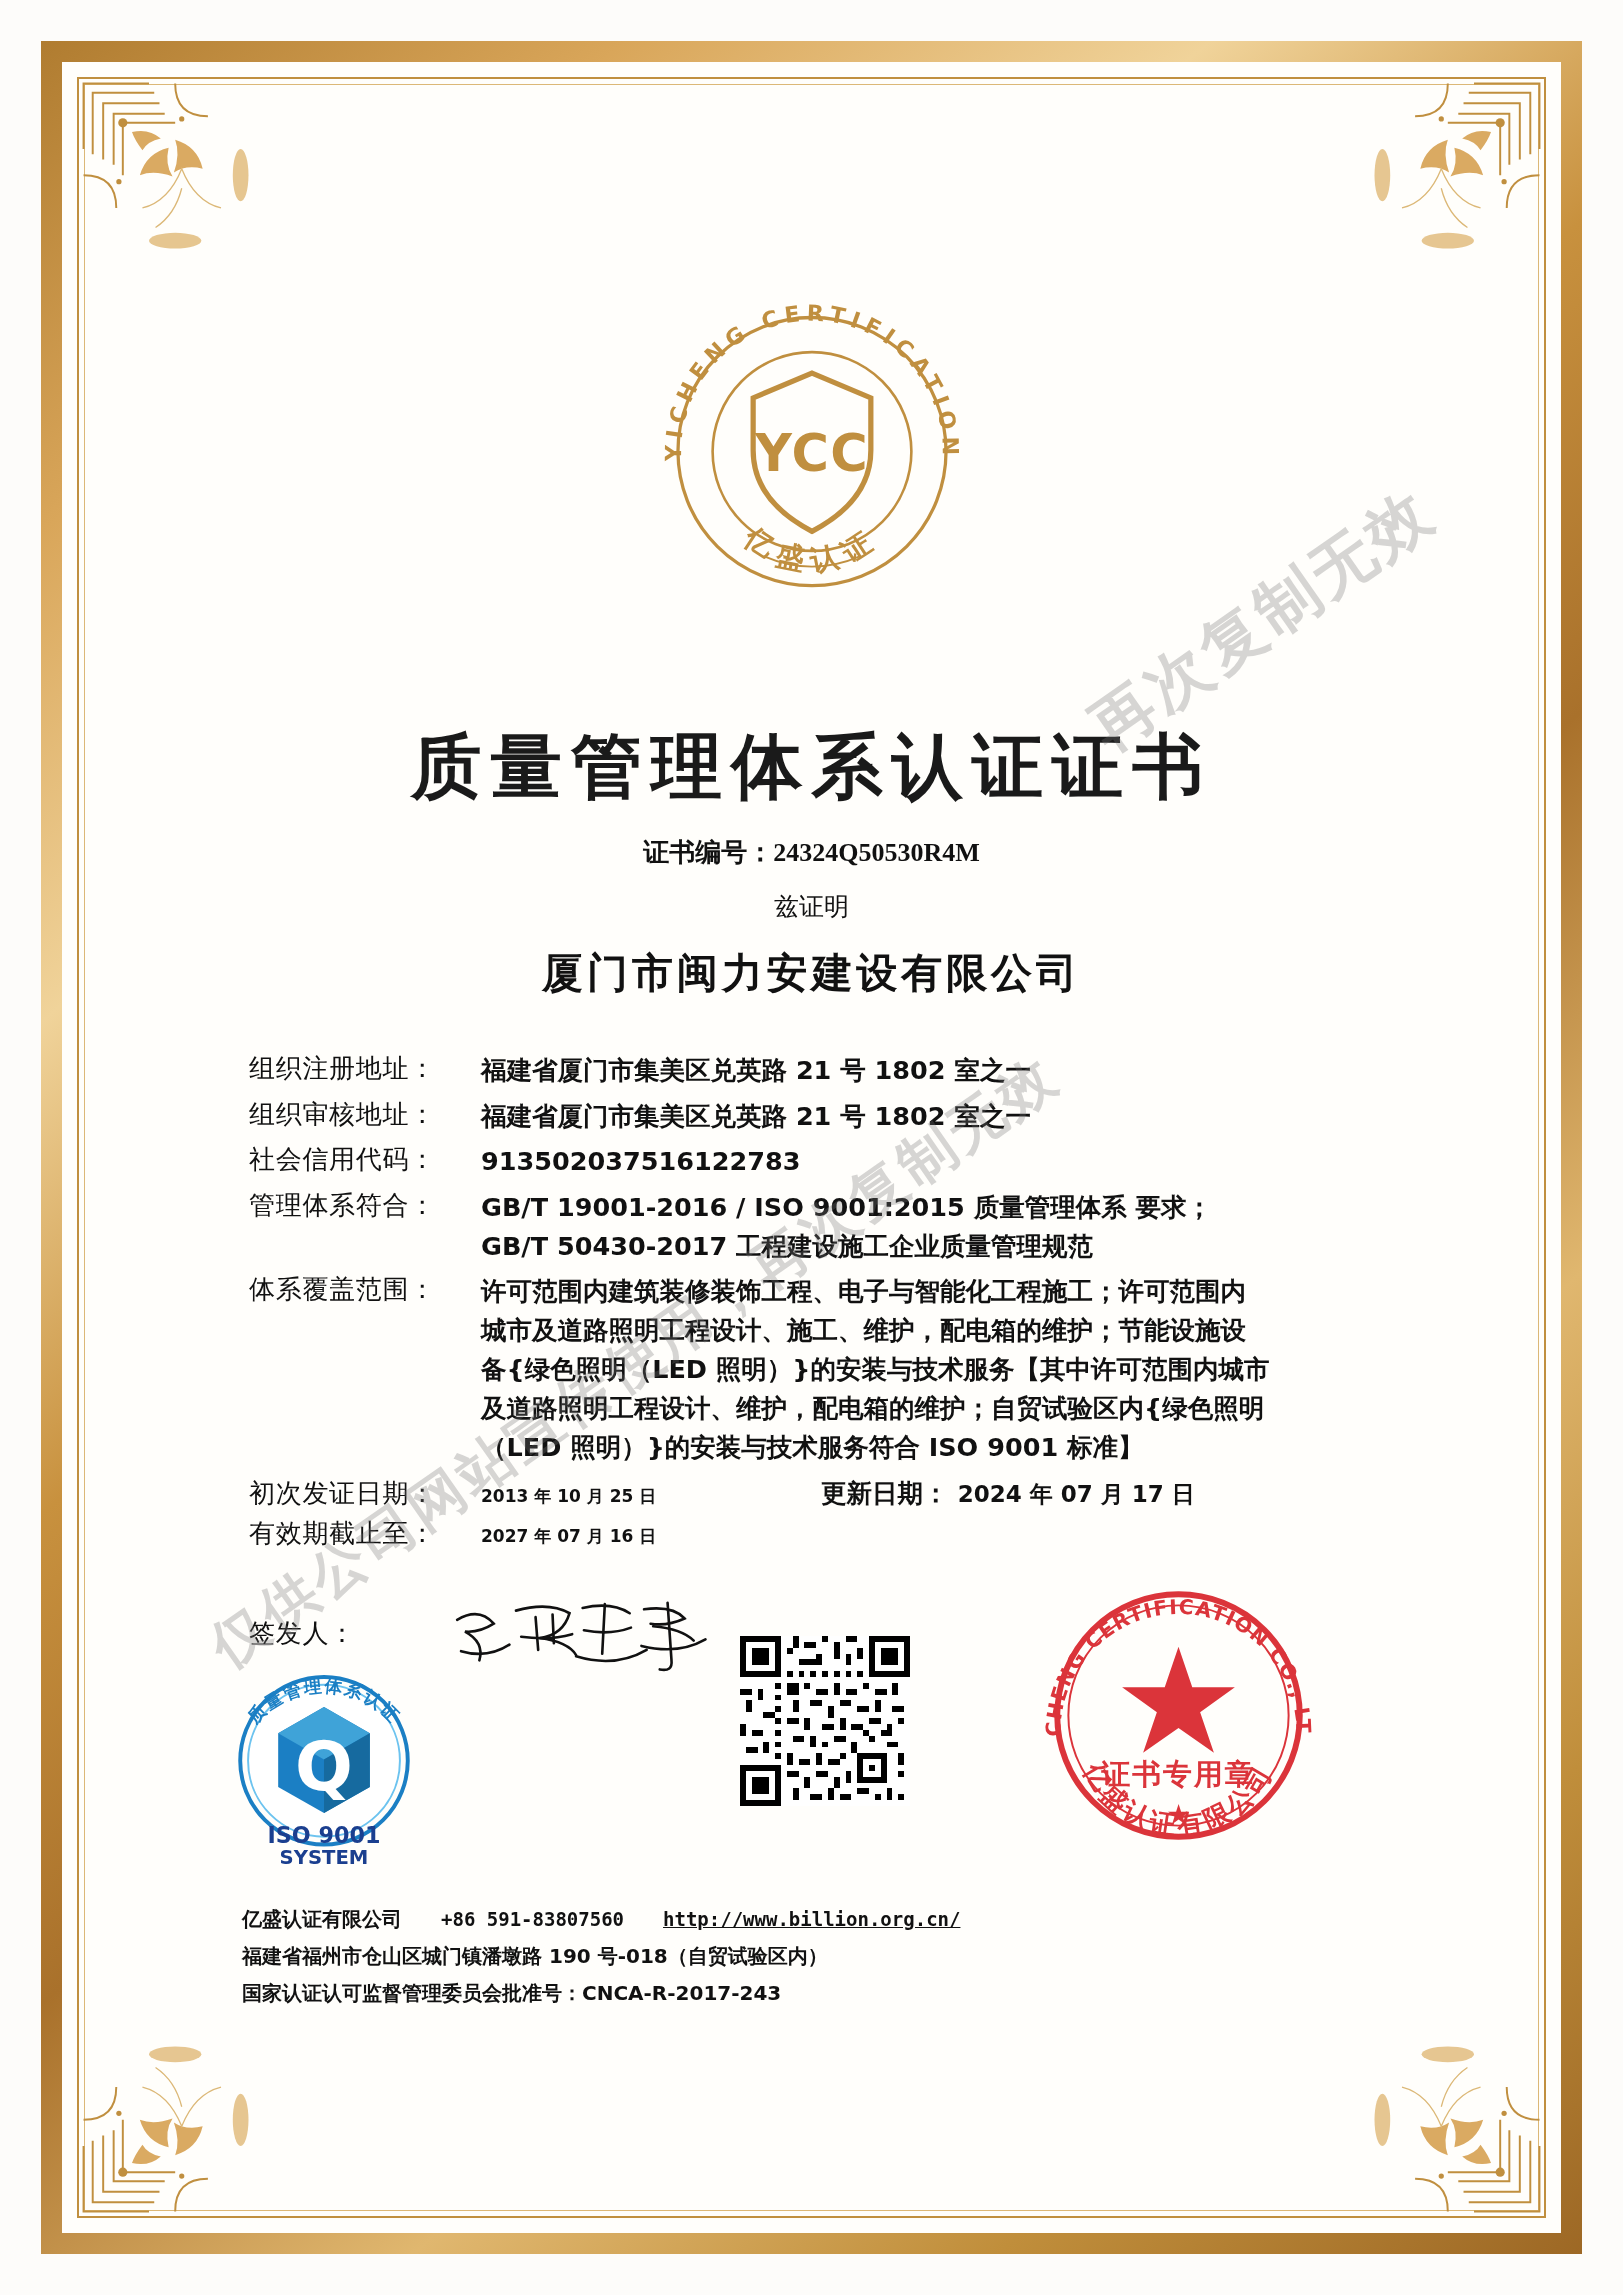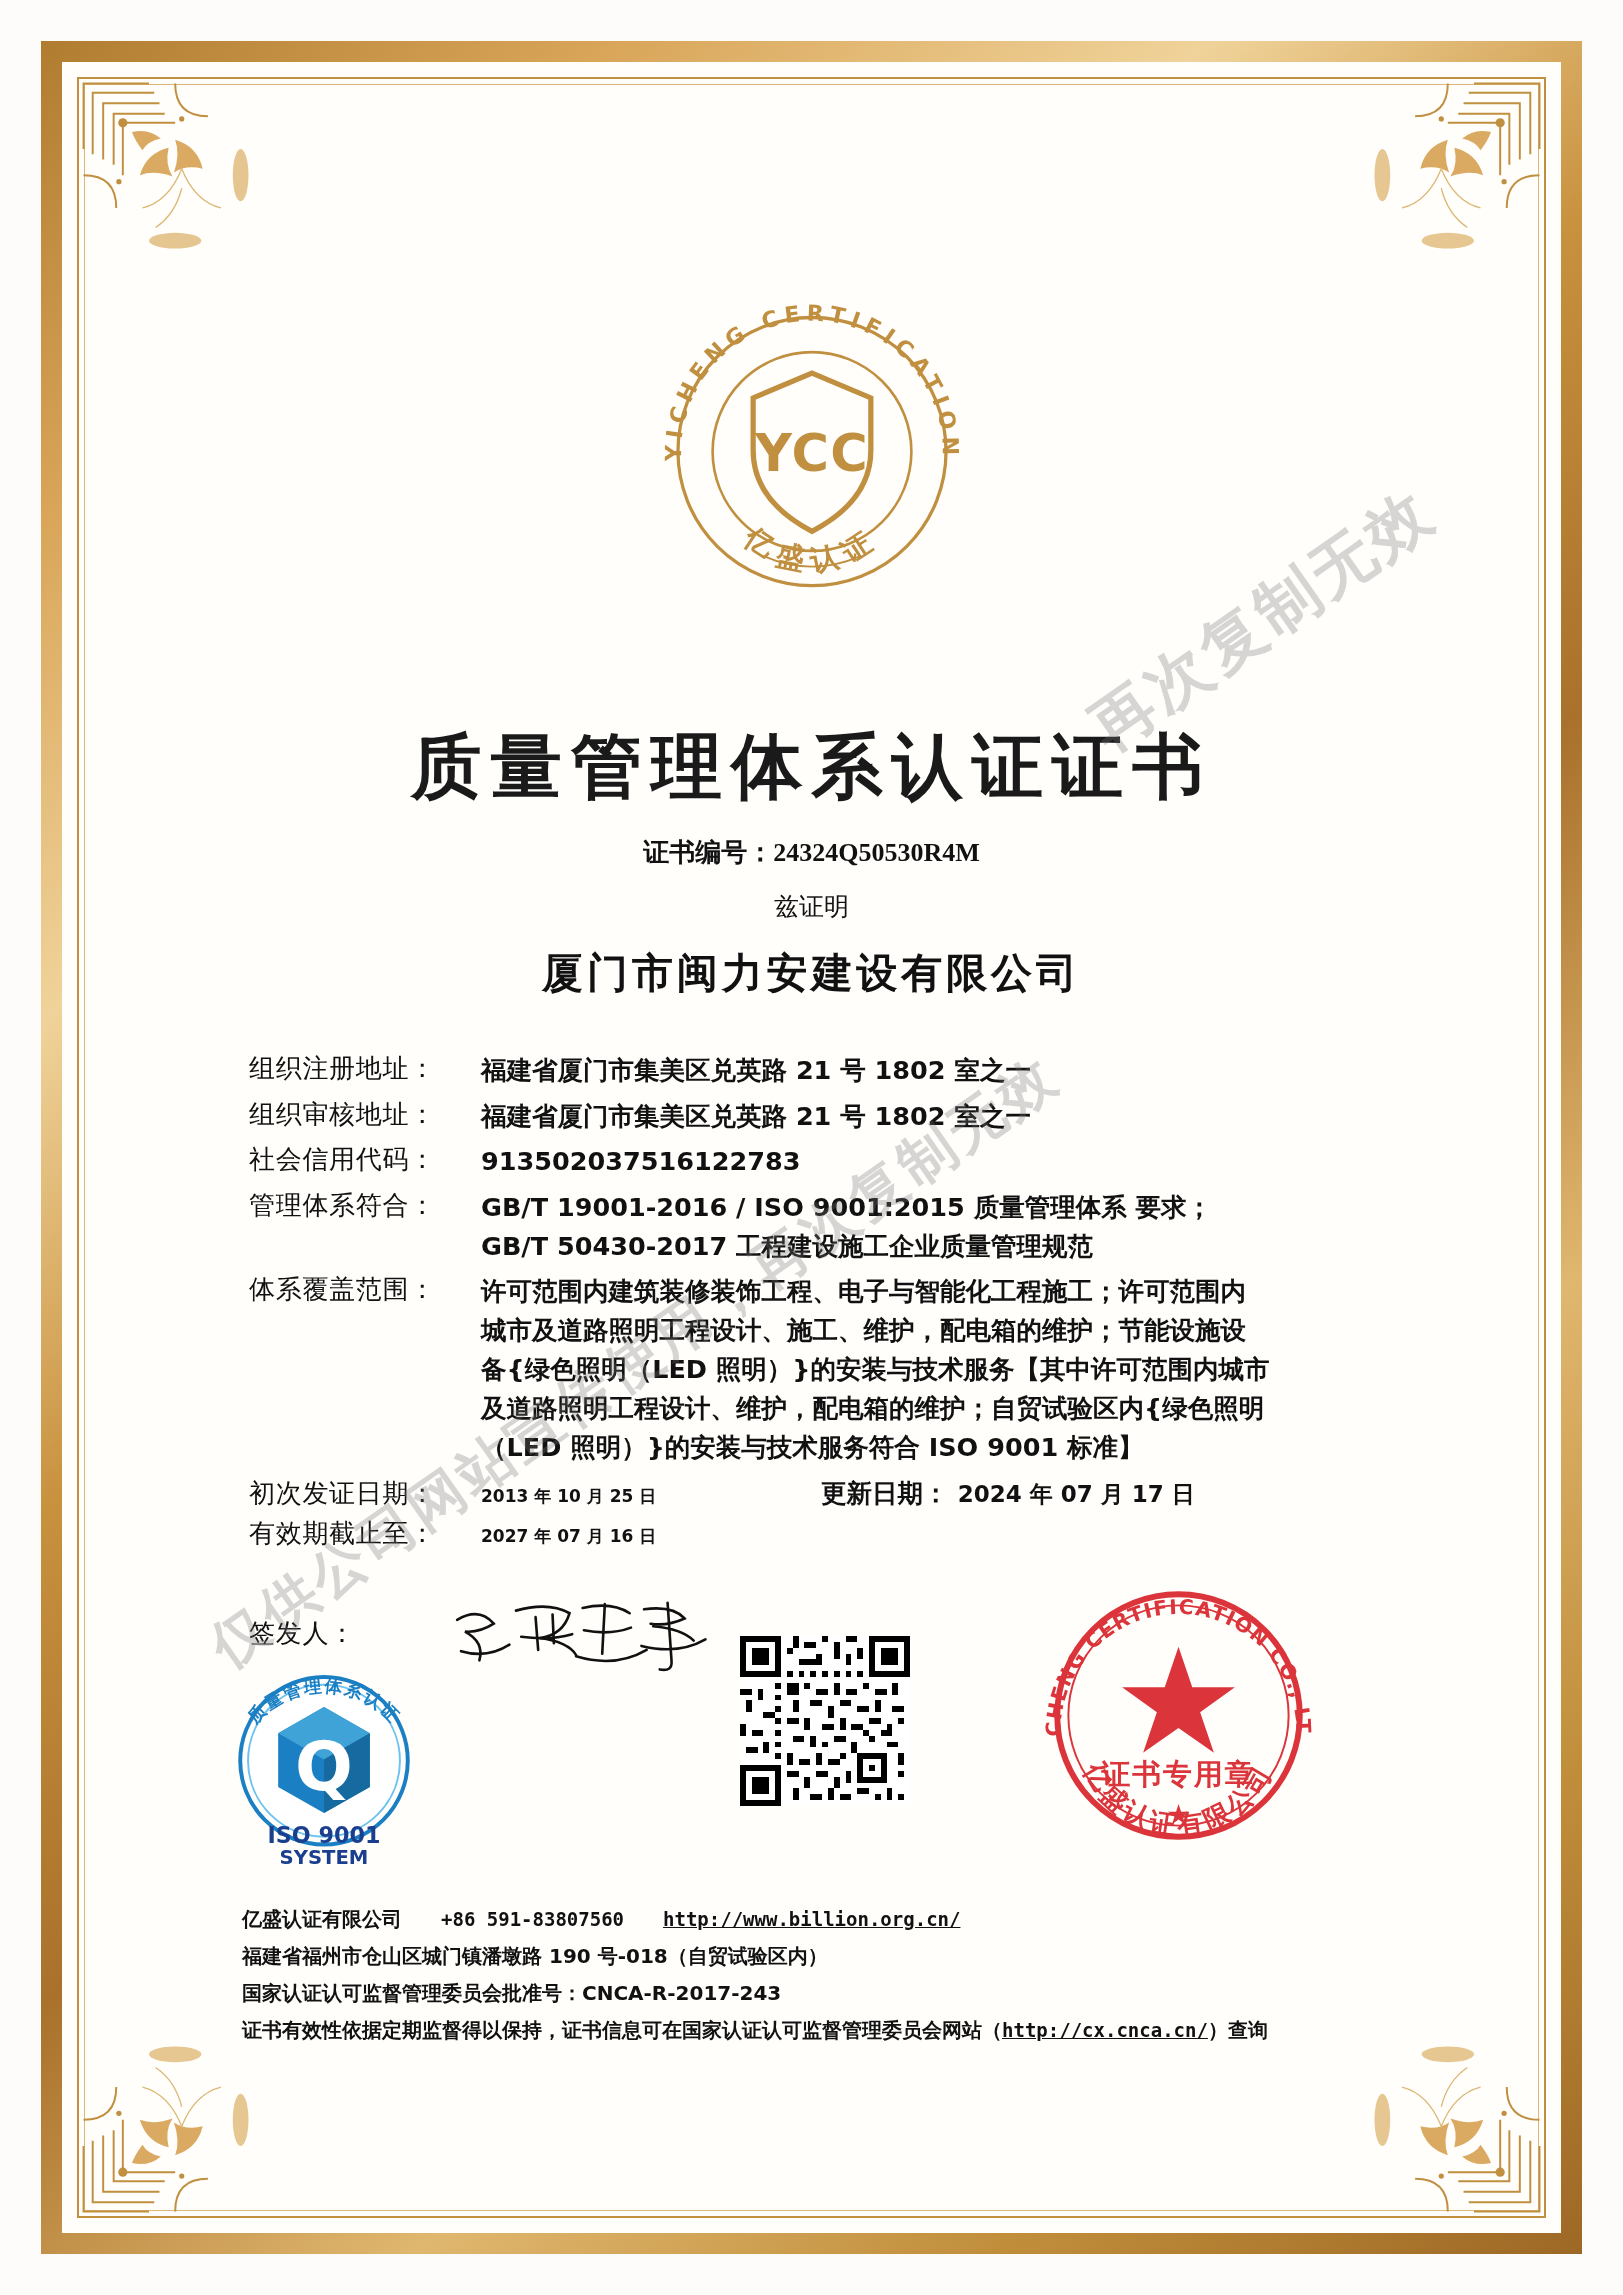--- a/index.html
+++ b/index.html
@@ -683,22 +683,19 @@
   </div>
 
   <div id="footer">
     <div class="row1">
       <span>亿盛认证有限公司</span>
       <span class="mono">+86 591-83807560</span>
       <span class="link">http://www.billion.org.cn/</span>
     </div>
     <div class="row">福建省福州市仓山区城门镇潘墩路 190 号-018（自贸试验区内）</div>
     <div class="row">国家认证认可监督管理委员会批准号：CNCA-R-2017-243</div>
-    <div class="row">
-      <span>证书有效性依据定期监督得以保持，证书信息可在国家认证认可监督管理委员会网站（</span><span class="link">http://cx.cnca.cn/</span><span>）查询</span>
-    </div>
   </div>
 
   <div class="watermark" id="wm1">再次复制无效</div>
   <div class="watermark" id="wm2">仅供公司网站宣传使用，再次复制无效</div>
 
 </div>
 
 
 </body></html>

